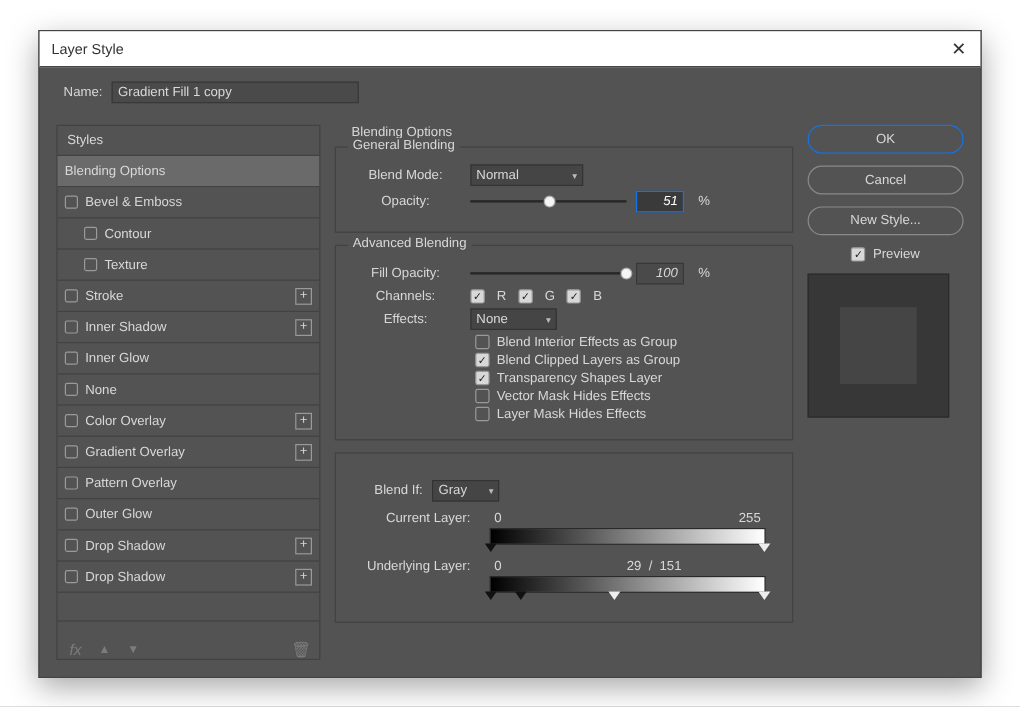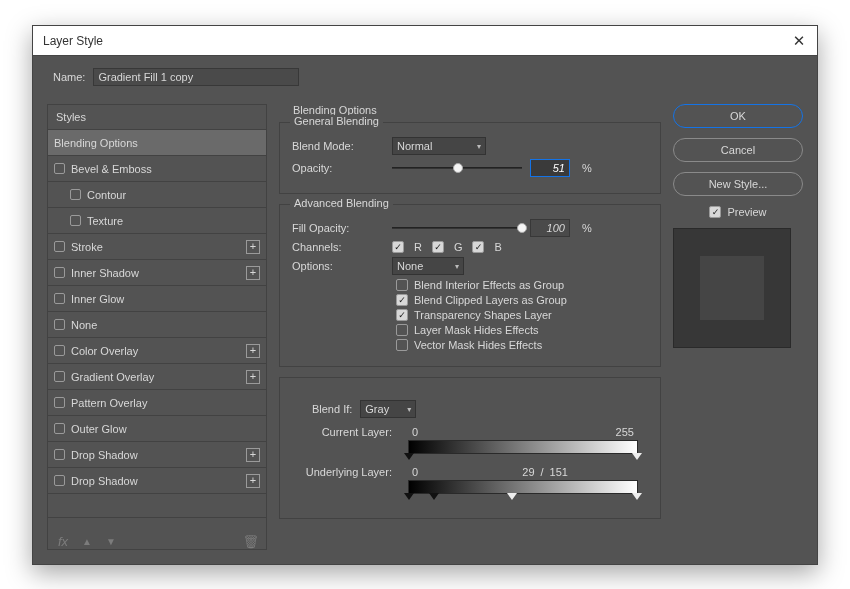--- a/index.html
+++ b/index.html
@@ -23,21 +23,21 @@
 .row-label { color:#d8d8d8; font-size:11px;}
 .add-btn { width:14px; height:14px; border:1px solid #9a9a9a; display:flex; align-items:center; justify-content:center; color:#d8d8d8; font-size:11px; line-height:1; cursor:pointer;}
 .styles-footer { margin-top:auto; height:32px; border-top:1px solid #424242; display:flex; align-items:flex-end; padding:1px 8px; gap:10px; color:#7c7c7c;}
 .footer-icon { width:14px; height:14px; display:inline-flex; align-items:center; justify-content:center; font-size:13px;}
 
 .center-col { flex:1; }
 .section-title { color:#d8d8d8; font-size:11px; margin: 0 0 6px 14px; }
 .group { border:1px solid #424242; padding:10px 12px 12px 12px; margin-bottom:10px; position:relative;}
 .group-label { position:absolute; top:-8px; left:10px; background:#535353; padding:0 4px; font-size:11px; color:#d8d8d8;}
 .form-row { display:flex; align-items:center; gap:8px; margin:4px 0;}
-.form-label { width:92px; text-align:left; color:#d8d8d8;}
+.form-label { width:92px; text-align:center; color:#d8d8d8;}
 .select { height:18px; background:#454545; border:1px solid #333; color:#d8d8d8; font-size:11px; padding:0 4px; display:inline-flex; align-items:center; gap:6px;}
 .select .arrow{ font-size:8px; color:#bbb;}
 .slider-track { position:relative; width:130px; height:2px; background:#333; border-top:1px solid #222;}
 .slider-thumb { position:absolute; top:-5px; width:10px; height:10px; border-radius:50%; background:#f5f5f5; border:1px solid #aaa; transform:translateX(-50%);}
 .num-input { width:40px; height:18px; background:#4a4a4a; border:1px solid #383838; color:#d8d8d8; font-size:11px; text-align:right; padding:0 4px;font-style:italic;}
 .num-input.sel { background:#3a3a3a; border:1px solid #1473e6; color:#fff;}
 .pct { color:#d8d8d8; margin-left:4px;}
 .check-row { display:flex; align-items:center; gap:6px; margin:3px 0 3px 104px;}
 .chkbox { width:12px; height:12px; border:1px solid #9a9a9a; border-radius:2px; background:#535353; display:inline-flex; align-items:center; justify-content:center; color:#000; font-size:10px; line-height:1;}
 .chkbox.on { background:#d8d8d8;}
@@ -221,45 +221,45 @@
           <div class="channels">
             <span class="chkbox on"></span>
               <span>R</span>
             <span class="chkbox on"></span>
               <span>G</span>
             <span class="chkbox on"></span>
               <span>B</span>
           </div>
         </div>
         <div class="form-row">
-          <span class="form-label">Options:</span>
+          <span class="form-label">Effects:</span>
           <span class="select" style="width:72px;">
             <span>None</span>
             <span class="arrow" style="margin-left:auto;">▾</span>
           </span>
         </div>
         <div class="check-row">
             <span class="chkbox"></span>
             <span>Blend Interior Effects as Group</span>
           </div>
         <div class="check-row">
             <span class="chkbox on"></span>
             <span>Blend Clipped Layers as Group</span>
           </div>
         <div class="check-row">
             <span class="chkbox on"></span>
             <span>Transparency Shapes Layer</span>
           </div>
         <div class="check-row">
             <span class="chkbox"></span>
+            <span>Vector Mask Hides Effects</span>
+          </div>
+        <div class="check-row">
+            <span class="chkbox"></span>
             <span>Layer Mask Hides Effects</span>
-          </div>
-        <div class="check-row">
-            <span class="chkbox"></span>
-            <span>Vector Mask Hides Effects</span>
           </div>
       </div>
 
       <div class="group">
         <div class="blend-if-row">
           <span>Blend If:</span>
           <span class="select" style="width:56px;">
             <span>Gray</span>
             <span class="arrow" style="margin-left:auto;">▾</span>
           </span>

